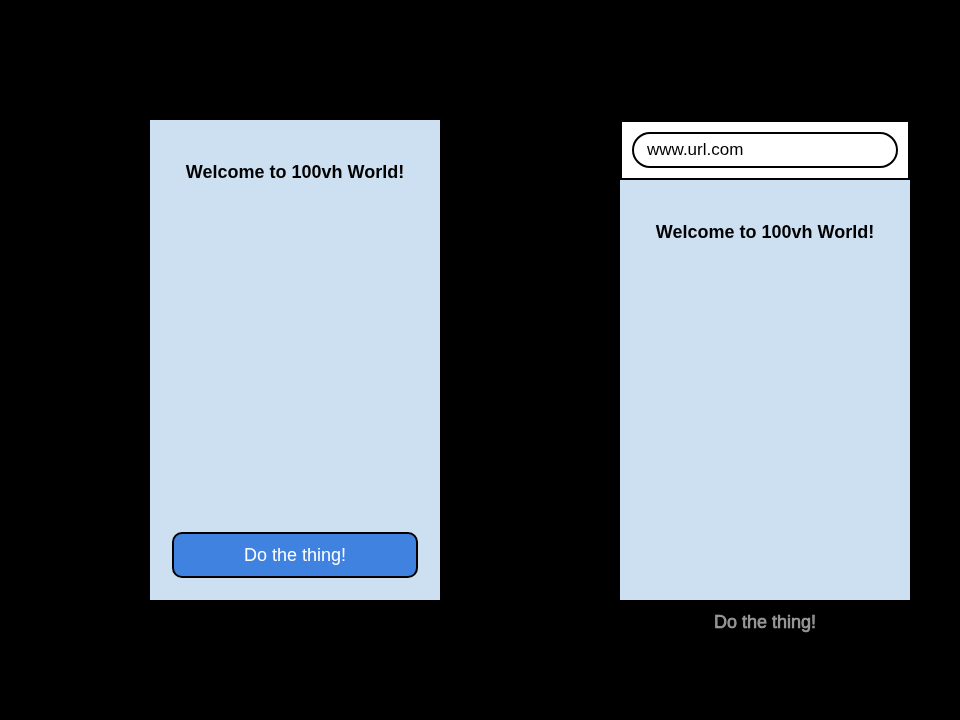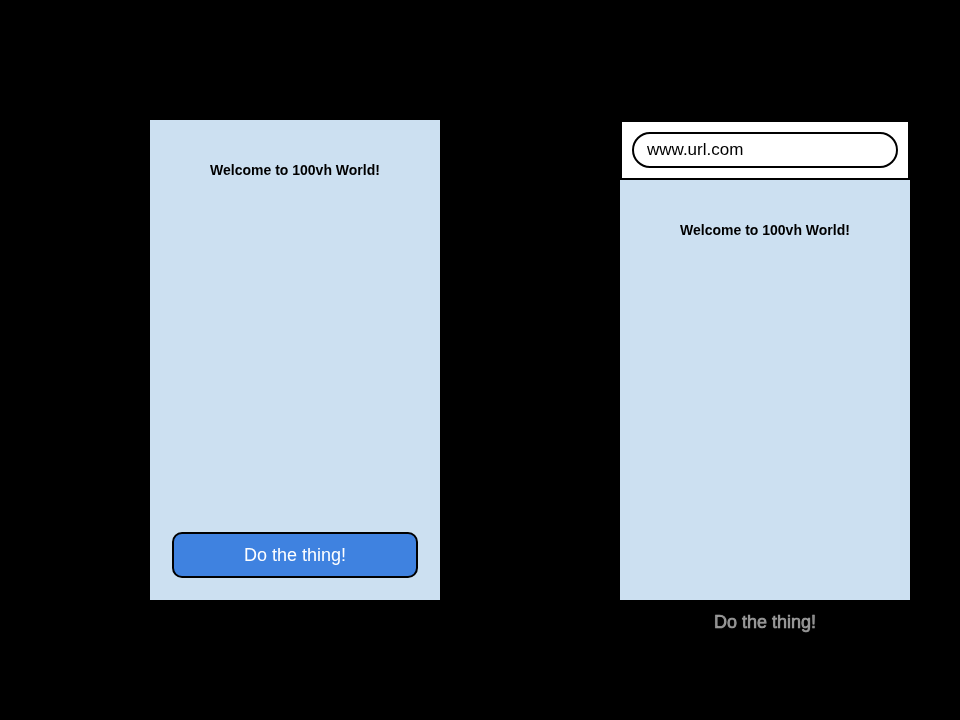--- a/index.html
+++ b/index.html
@@ -55,21 +55,21 @@
       top: 0;
       
       height: 480px;
     }
     .phone-right .page-content {
       top: 60px; 
     }
     .heading {
       text-align: center;
       padding-top: 42px;
-      font-size: 14px;
+      font-size: 18px;
       font-weight: bold;
       color: #000;
     }
     .cta-button {
       position: absolute;
       left: 22px;
       right: 22px;
       bottom: 22px;
       height: 46px;
       background: #3f82e0;

